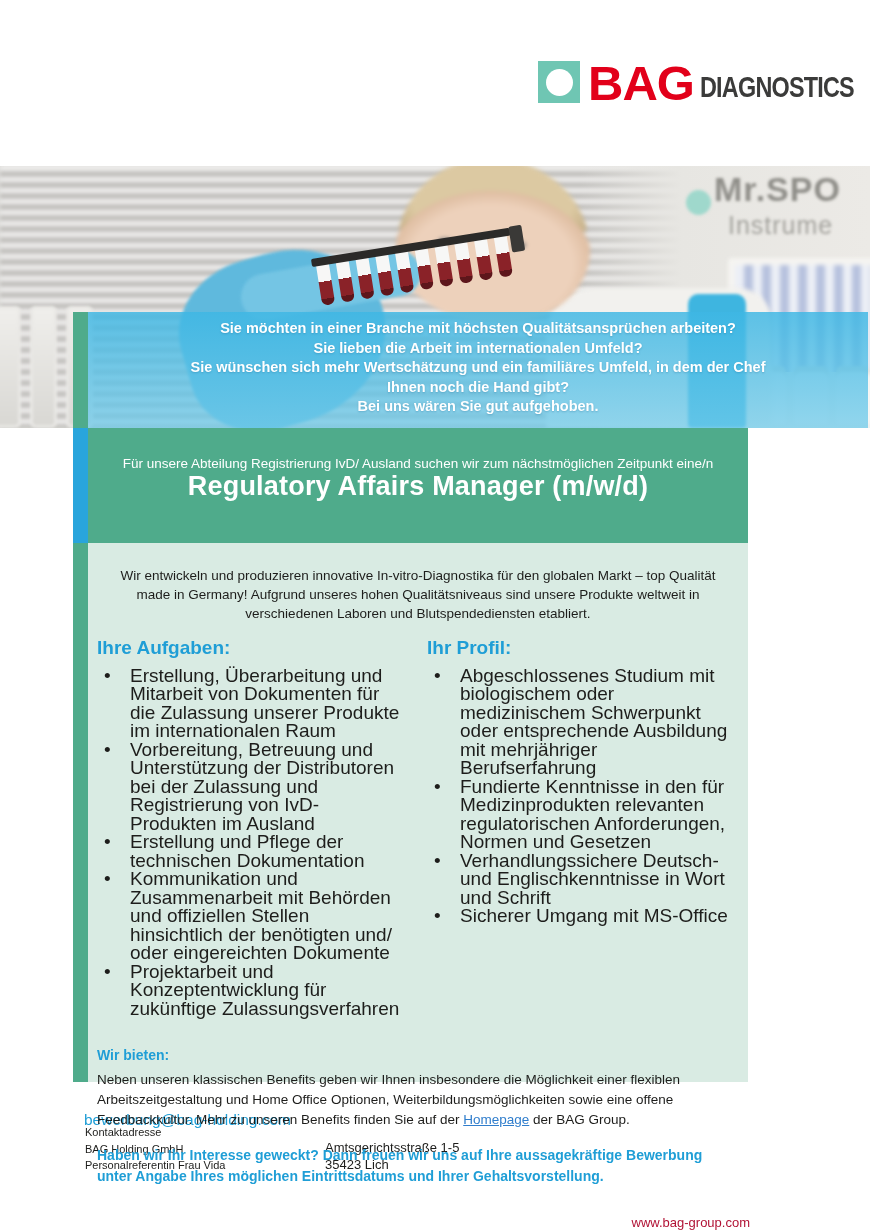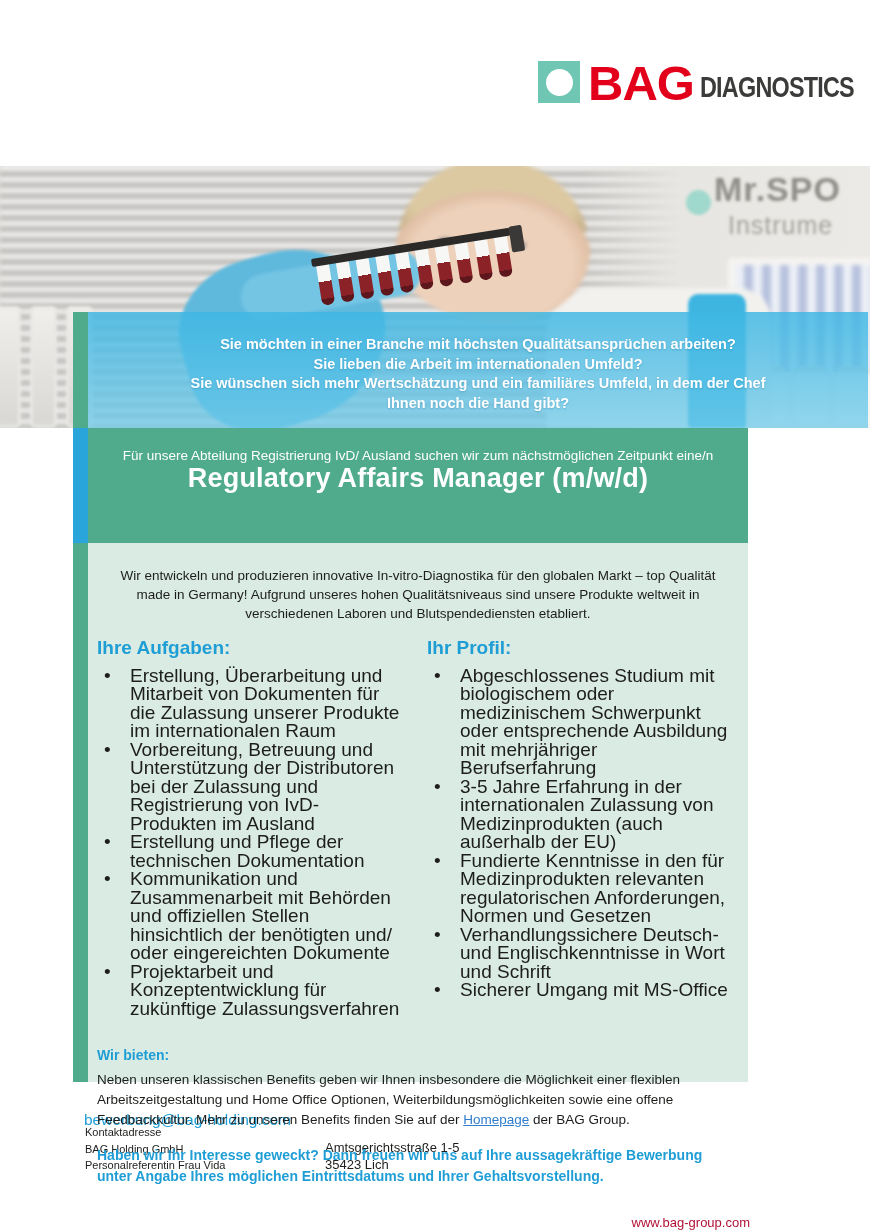--- a/index.html
+++ b/index.html
@@ -64,27 +64,27 @@
 
   
   .strip{position:absolute;left:73px;width:15px;z-index:6;}
   .strip-g1{top:312px;height:116px;background:var(--green);}
   .strip-b{top:428px;height:115px;background:var(--blue-accent);}
   .strip-g2{top:543px;height:539px;background:var(--green);}
 
   
   .overlay{position:absolute;left:88px;top:312px;width:780px;height:116px;z-index:5;
     background:linear-gradient(180deg,rgba(62,183,228,.83),rgba(110,202,234,.74));
-    color:#fff;font-weight:bold;font-size:14.5px;line-height:19.6px;text-align:center;padding-top:23px;
+    color:#fff;font-weight:bold;font-size:14.5px;line-height:19.6px;text-align:center;padding-top:7px;
     text-shadow:0 1px 2px rgba(30,110,150,.35);}
 
   
   .band{position:absolute;left:88px;top:428px;width:660px;height:115px;background:var(--green);
     color:#fff;text-align:center;z-index:4;}
-  .band-pre{padding-top:20px;font-size:13.5px;}
+  .band-pre{padding-top:28px;font-size:13.5px;}
   .band-title{font-size:27px;font-weight:bold;letter-spacing:.2px;}
 
   
   .content{position:absolute;left:88px;top:543px;width:660px;height:539px;background:var(--mint);z-index:4;}
   .intro-par{padding:9px 28px 0;text-align:center;font-size:13.5px;line-height:19px;}
   .cols{display:grid;grid-template-columns:1fr 1fr;margin-top:14px;}
   .col h3{margin:0 0 8px 9px;font-size:19px;color:var(--teal-text);}
   .col ul{margin:0;padding:0;list-style:none;font-size:19px;line-height:18.5px;}
   .col li{position:relative;padding:0 14px 0 42px;}
   .col li::before{content:"\2022";position:absolute;left:16px;top:0;}
@@ -152,20 +152,21 @@
 
   <div class="strip strip-g1"></div>
   <div class="strip strip-b"></div>
   <div class="strip strip-g2"></div>
 
   <div class="overlay">
     <div>Sie möchten in einer Branche mit höchsten Qualitätsansprüchen arbeiten?</div>
     <div>Sie lieben die Arbeit im internationalen Umfeld?</div>
     <div>Sie wünschen sich mehr Wertschätzung und ein familiäres Umfeld, in dem der Chef</div>
     <div>Ihnen noch die Hand gibt?</div>
+    <div>Bei uns wären Sie gut aufgehoben.</div>
   </div>
 
   <div class="band">
     <div class="band-pre">Für unsere Abteilung Registrierung IvD/ Ausland suchen wir zum nächstmöglichen Zeitpunkt eine/n</div>
     <div class="band-title">Regulatory Affairs Manager (m/w/d)</div>
   </div>
 
   <div class="content">
     <p class="intro-par">Wir entwickeln und produzieren innovative In-vitro-Diagnostika für den globalen Markt – top Qualität made in Germany! Aufgrund unseres hohen Qualitätsniveaus sind unsere Produkte weltweit in verschiedenen Laboren und Blutspendediensten etabliert.</p>
 
@@ -177,21 +178,20 @@
           <li>Vorbereitung, Betreuung und Unterstützung der Distributoren bei der Zulassung und Registrierung von IvD-Produkten im Ausland</li>
           <li>Erstellung und Pflege der technischen Dokumentation</li>
           <li>Kommunikation und Zusammenarbeit mit Behörden und offiziellen Stellen hinsichtlich der benötigten und/ oder eingereichten Dokumente</li>
           <li>Projektarbeit und Konzeptentwicklung für zukünftige Zulassungsverfahren</li>
         </ul>
       </div>
       <div class="col">
         <h3>Ihr Profil:</h3>
         <ul>
           <li>Abgeschlossenes Studium mit biologischem oder medizinischem Schwerpunkt oder entsprechende Ausbildung mit mehrjähriger Berufserfahrung</li>
-          <li>3-5 Jahre Erfahrung in der internationalen Zulassung von Medizinprodukten (auch außerhalb der EU)</li>
           <li>Fundierte Kenntnisse in den für Medizinprodukten relevanten regulatorischen Anforderungen, Normen und Gesetzen</li>
           <li>Verhandlungssichere Deutsch- und Englischkenntnisse in Wort und Schrift</li>
           <li>Sicherer Umgang mit MS-Office</li>
         </ul>
       </div>
     </div>
 
     <div class="offer">
       <h3>Wir bieten:</h3>
       <p><span>Neben unseren klassischen Benefits geben wir Ihnen insbesondere die Möglichkeit einer flexiblen Arbeitszeitgestaltung und Home Office Optionen, Weiterbildungsmöglichkeiten sowie eine offene Feedbackkultur. Mehr zu unseren Benefits finden Sie auf der </span><a href="#">Homepage</a><span> der BAG Group.</span></p>

